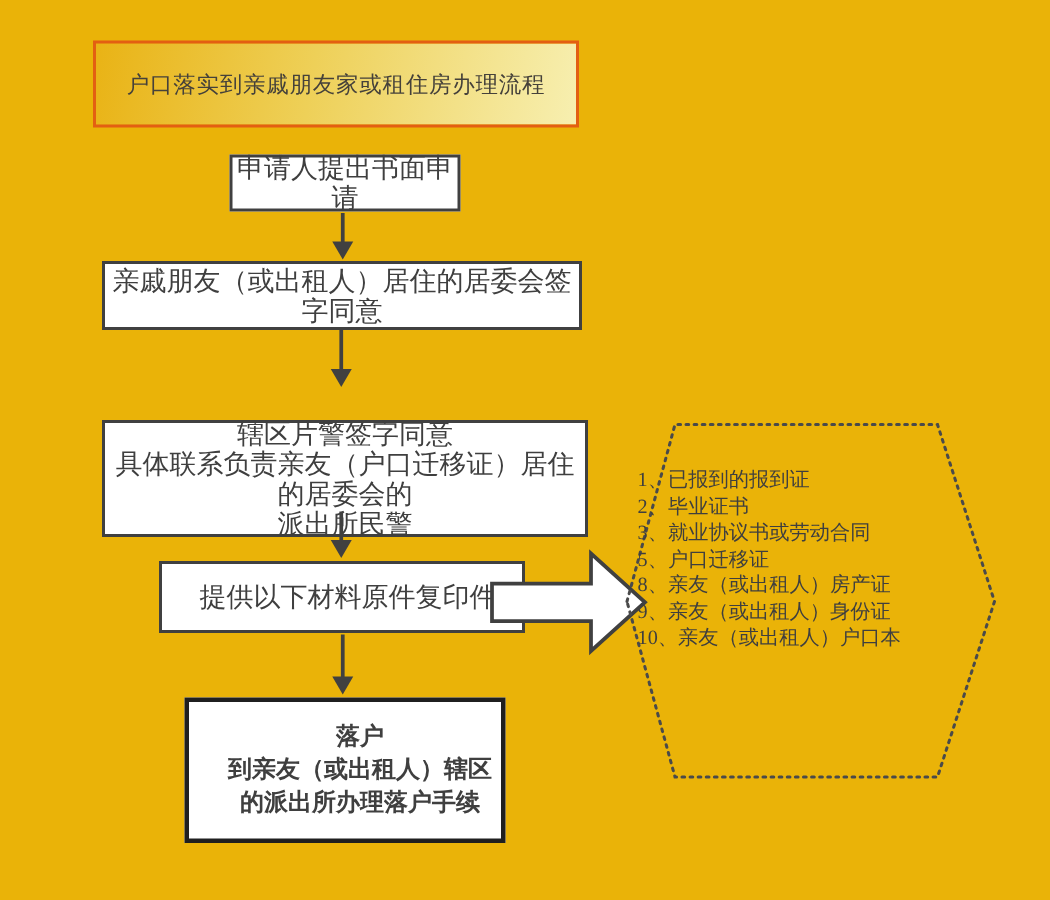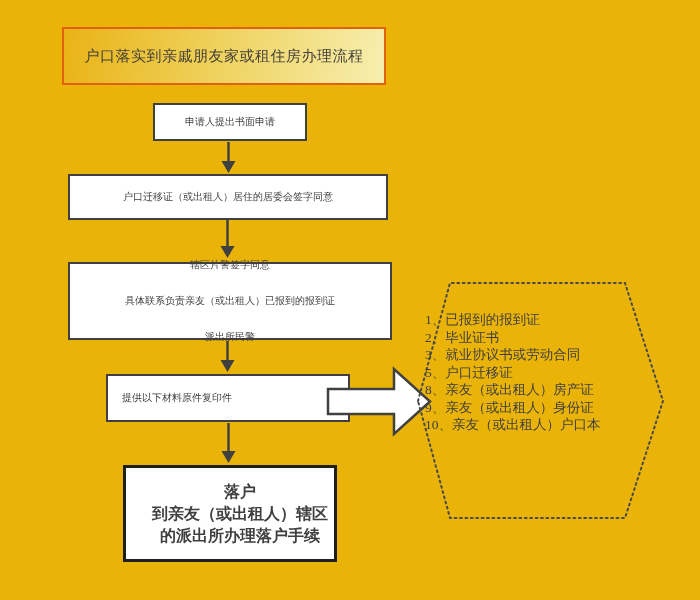--- a/index.html
+++ b/index.html
@@ -23,28 +23,28 @@
     font-size: 15px; color: #45413a;
     letter-spacing: 0.5px;
   }
 
   
   .flow-box {
     border: 2px solid #404040;
     background: #ffffff;
     display: flex; flex-direction: column;
     align-items: center; justify-content: center;
-    font-size: 10px; line-height: 20px;
+    font-size: 18px; line-height: 20px;
     text-align: center;
   }
   #box-apply     { left: 153px; top: 103px; width: 154px; height: 38px; }
   #box-committee { left:  68px; top: 174px; width: 320px; height: 46px; }
-  #box-police    { left:  68px; top: 262px; width: 324px; height: 78px; gap: 16px; }
+  #box-police    { left:  68px; top: 280px; width: 324px; height: 78px; }
   #box-materials { left: 106px; top: 374px; width: 244px; height: 48px;
-                   align-items: flex-start; padding-left: 14px; text-align: left; }
+                   align-items: flex-start; padding-left: 25px; text-align: left; }
   #box-settle    { left: 123px; top: 465px; width: 214px; height: 97px;
                    border: 3px solid #1f1f1f; font-weight: bold;
                    font-size: 16px; line-height: 22px; padding-left: 20px; }
 
   
   #overlay {
     position: absolute; left: 0; top: 0;
     width: 700px; height: 600px;
     pointer-events: none;
   }
@@ -64,26 +64,26 @@
 
   <div id="title-box" class="abs">
     <span>户口落实到亲戚朋友家或租住房办理流程</span>
   </div>
 
   <div id="box-apply" class="abs flow-box">
     <div>申请人提出书面申请</div>
   </div>
 
   <div id="box-committee" class="abs flow-box">
-    <div>户口迁移证（或出租人）居住的居委会签字同意</div>
+    <div>亲戚朋友（或出租人）居住的居委会签字同意</div>
   </div>
 
   <div id="box-police" class="abs flow-box">
     <div>辖区片警签字同意</div>
-    <div>具体联系负责亲友（或出租人）已报到的报到证</div>
+    <div>具体联系负责亲友（户口迁移证）居住的居委会的</div>
     <div>派出所民警</div>
   </div>
 
   <div id="box-materials" class="abs flow-box">
     <div>提供以下材料原件复印件</div>
   </div>
 
   <div id="box-settle" class="abs flow-box">
     <div>落户</div>
     <div>到亲友（或出租人）辖区</div>

